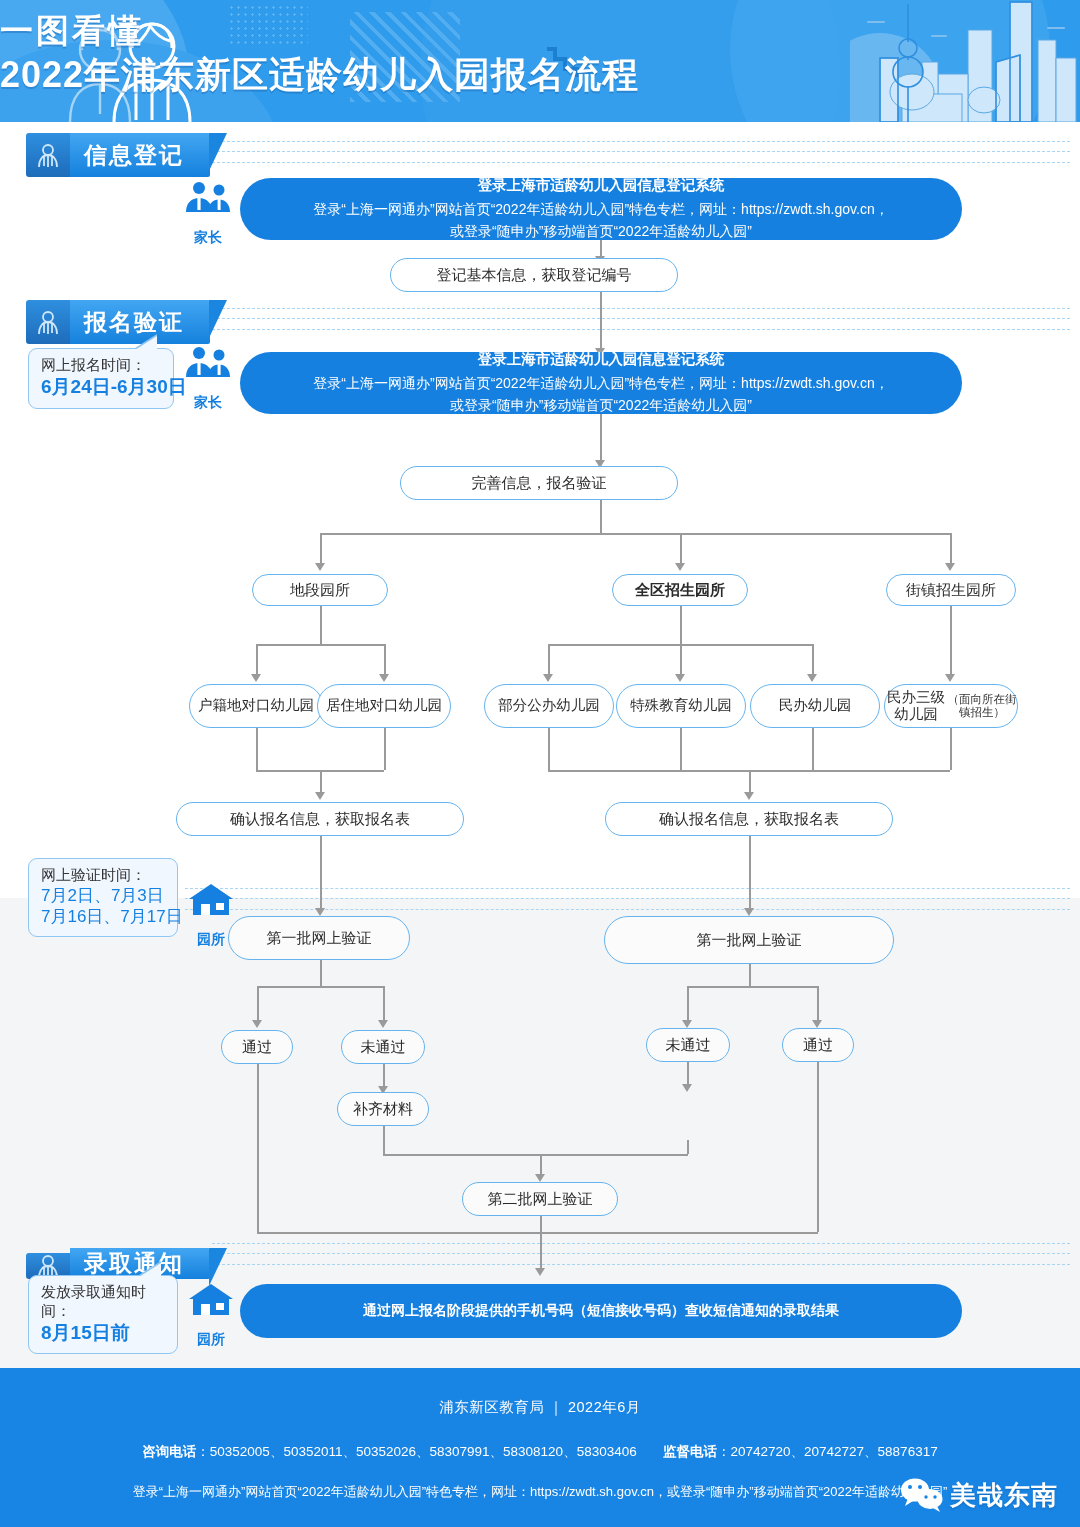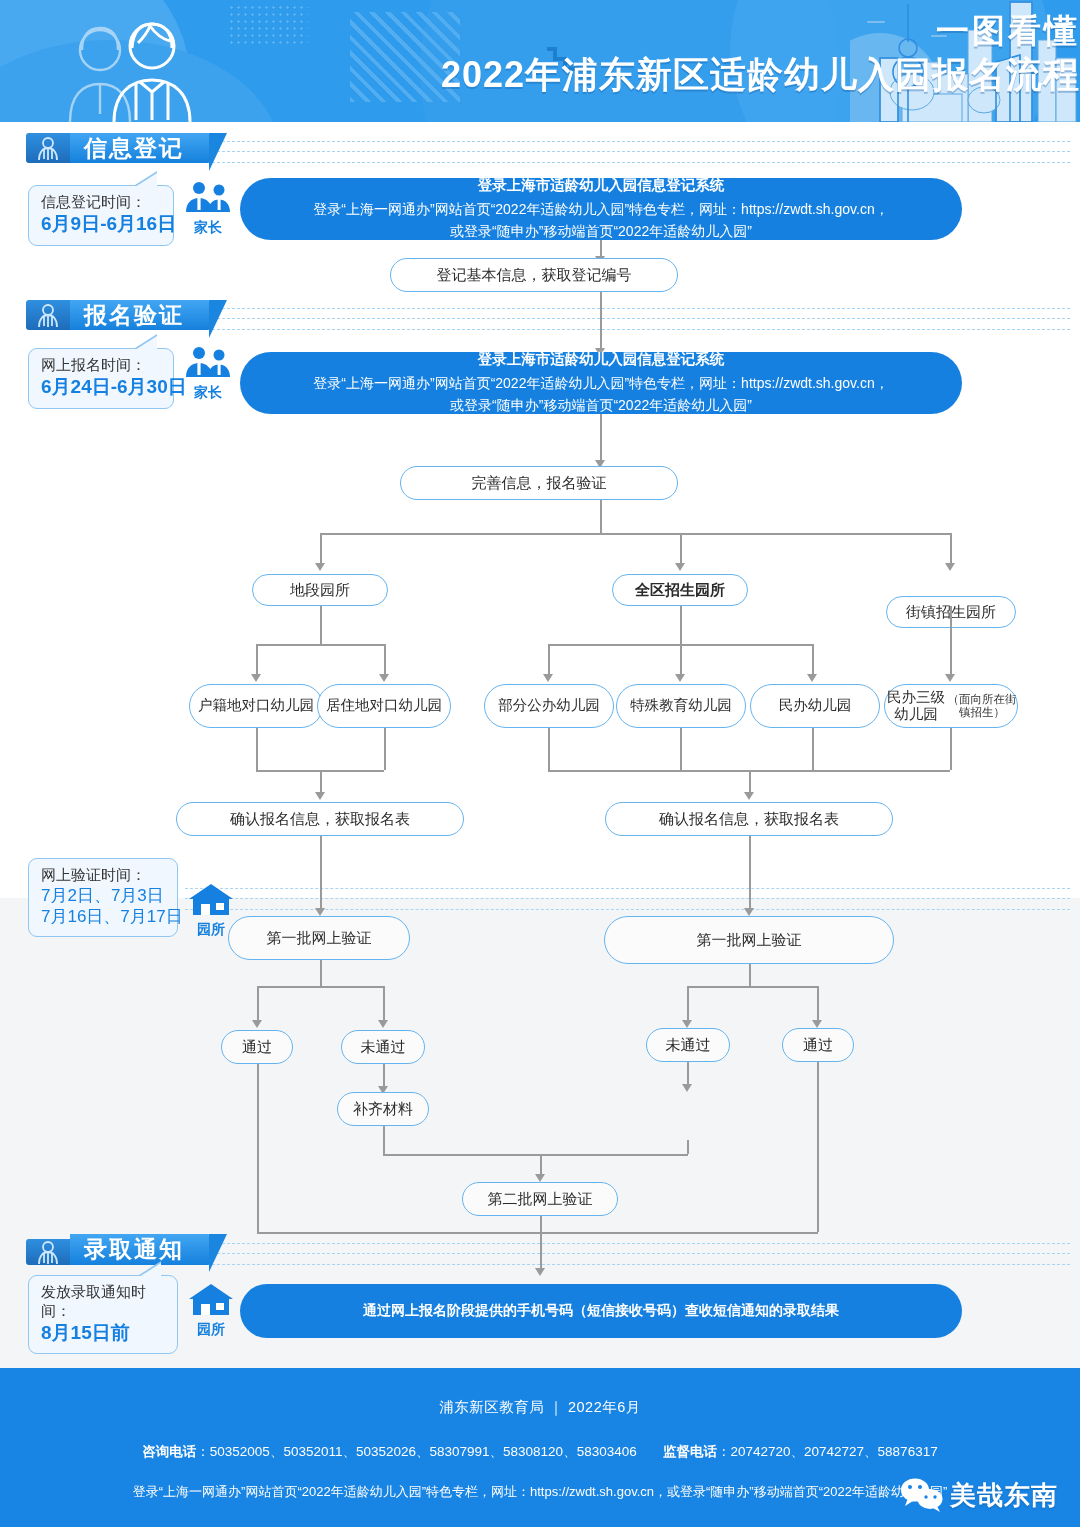--- a/index.html
+++ b/index.html
@@ -27,34 +27,34 @@
     background-image:radial-gradient(#5fb4f2 1.3px, transparent 1.4px);
     background-size:7px 7px; opacity:.95;}
   .stripes { position:absolute; left:350px; top:12px; width:110px; height:90px;
     background:repeating-linear-gradient(45deg,#52adf1 0 4px,transparent 4px 11px);
     transform:skewX(-0deg);}
   .zig { position:absolute; left:545px; top:45px; width:40px; height:34px; }
   
   .hdr-people { position:absolute; left:52px; top:16px; width:190px; height:106px; }
   .hdr-city { position:absolute; right:0px; top:0px; width:230px; height:122px; }
   .hdr-title {
-    position:absolute; left:0; top:14px; width:1080px; text-align:right;
+    position:absolute; left:0; top:14px; width:1080px; text-align:left;
     color:#ffffff; line-height:1;
   }
   .hdr-l1 { font-size:33px; font-weight:bold; letter-spacing:3px;
     text-shadow:0 2px 0 rgba(20,90,160,.35); }
   .hdr-l2 { font-size:36px; font-weight:bold; margin-top:10px; letter-spacing:1px;
     text-shadow:0 2px 0 rgba(20,90,160,.35); }
 
   
   .grayzone { position:absolute; left:0; top:898px; width:1080px; height:470px;
     background:#f4f5f6; }
 
   
-  .sect { position:absolute; height:30px; display:flex; align-items:stretch; }
+  .sect { position:absolute; height:44px; display:flex; align-items:stretch; }
   .sect-ico {
     width:44px; background:linear-gradient(180deg,#2f8fe0 0%,#1d6cba 100%);
     display:flex; align-items:center; justify-content:center;
     border-radius:3px 0 0 3px;
   }
   .sect-lab {
     background:linear-gradient(180deg,#42a6f2 0%,#1581dd 100%);
     color:#fff; font-size:23px; font-weight:bold; letter-spacing:2px;
     padding:0 26px 0 14px; display:flex; align-items:center;
     position:relative; border-radius:0 2px 2px 0;
@@ -77,21 +77,21 @@
   .callout .c1 { font-size:15px; color:#333; }
   .callout .c2 { font-size:19px; color:#1580e0; font-weight:bold; white-space:nowrap;}
   .callout .c3 { font-size:17px; color:#1580e0; font-weight:normal; white-space:nowrap;}
   .callout .tail{position:absolute;right:16px;top:-13px;width:0;height:0;
     border-style:solid;border-width:0 0 14px 22px;
     border-color:transparent transparent #f0f7ff transparent;
     filter:drop-shadow(0 -1.5px 0 #8fc6f2);}
 
   
   .actor { position:absolute; text-align:center; width:56px; }
-  .actor .alab { font-size:14px; color:#1580e0; font-weight:bold; margin-top:1px;}
+  .actor .alab { font-size:14px; color:#1580e0; font-weight:bold; margin-top:11px;}
 
   
   .bigbar {
     position:absolute; background:#1580e0; color:#fff; border-radius:34px;
     display:flex; flex-direction:column; align-items:center; justify-content:center;
     text-align:center; padding:8px 22px;
   }
   .bigbar .bb-t { font-size:14.5px; font-weight:bold; margin-bottom:3px;}
   .bigbar .bb-b { font-size:14px; line-height:1.6; }
   .bigbar.single .bb-t { font-size:14px; margin:0;}
@@ -208,25 +208,20 @@
           <g fill="none" stroke="#cfe7fa" stroke-width="1.8">
         <circle cx="13" cy="8" r="5"></circle>
             <path d="M4 25c0-8 4-12 9-12s9 4 9 12"></path>
         <path d="M9 14v10M17 14v10M13 14v11"></path>
           </g>
         </svg>
     </div>
     <div class="sect-lab">信息登记</div>
   </div>
 
-  <div class="callout" style="left:28px; top:185px; width:146px;">
-    <div class="tail"></div>
-    <div class="c1">信息登记时间：</div>
-    <div class="c2">6月9日-6月16日</div>
-  </div>
 
   <div class="actor" style="left:180px; top:180px;">
     <svg width="50" height="34" viewBox="0 0 50 34">
       <g fill="#1580e0">
         <circle cx="16" cy="8" r="6"></circle>
           <path d="M3 32c0-9 5.5-14 13-14s13 5 13 14z"></path>
         <circle cx="36" cy="10" r="5.5"></circle>
           <path d="M25 32c0-8 5-12.5 11-12.5S47 24 47 32z"></path>
       </g>
       <g fill="#fff">
@@ -310,21 +305,21 @@
   <div class="arw" style="left:315px; top:563px;"></div>
   <div class="arw" style="left:675px; top:563px;"></div>
   <div class="arw" style="left:945px; top:563px;"></div>
 
   <div class="pill" style="left:252px; top:574px; width:136px; height:32px;">
     <span>地段园所</span>
   </div>
   <div class="pill" style="left:612px; top:574px; width:136px; height:32px;font-weight:bold;">
     <span>全区招生园所</span>
   </div>
-  <div class="pill" style="left:886px; top:596px; width:130px; height:32px;">
+  <div class="pill" style="left:886px; top:574px; width:130px; height:32px;">
     <span>街镇招生园所</span>
   </div>
 
   <div class="ln lnv" style="left:320px; top:606px; height:38px;"></div>
   <div class="ln lnh" style="left:256px; top:644px; width:128px;"></div>
   <div class="ln lnv" style="left:256px; top:644px; height:32px;"></div>
   <div class="ln lnv" style="left:384px; top:644px; height:32px;"></div>
   <div class="arw" style="left:251px; top:674px;"></div>
   <div class="arw" style="left:379px; top:674px;"></div>
 

